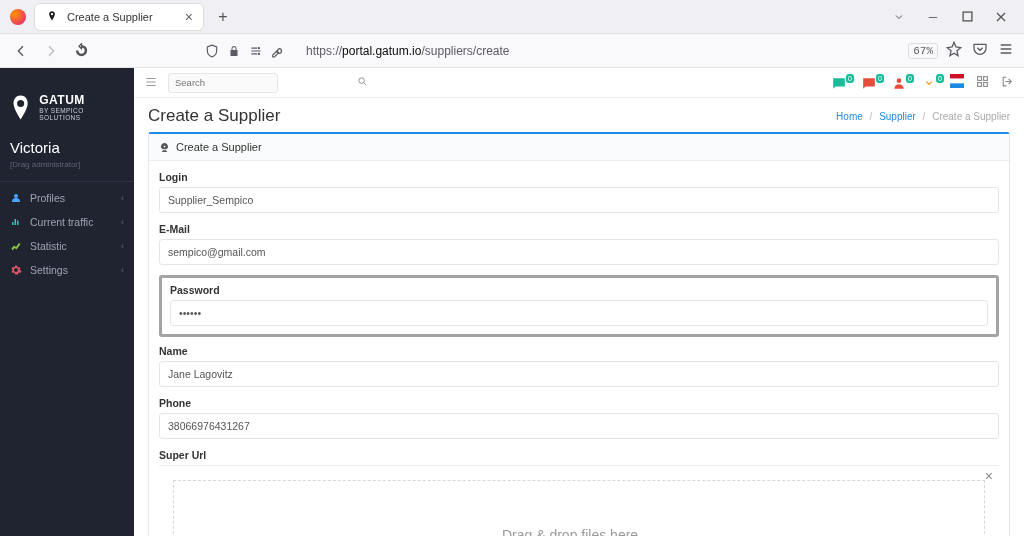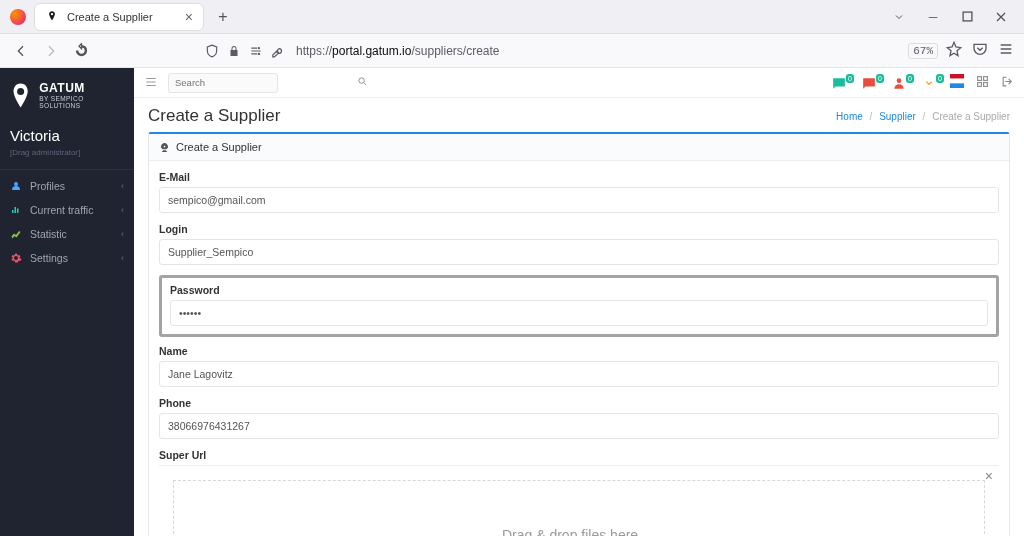--- a/index.html
+++ b/index.html
@@ -12,32 +12,32 @@
   .tab .fav { width: 14px; height: 14px; }
   .tab .title { font-size: 11px; color: #333; flex: 1; }
   .tab-close { font-size: 14px; color: #666; cursor: pointer; }
   .newtab { width: 26px; height: 26px; display: flex; align-items: center; justify-content: center; color: #555; font-size: 16px; margin-left: 6px; }
   .title-spacer { flex: 1; }
   .winbtn { width: 34px; height: 28px; display: flex; align-items: center; justify-content: center; color: #555; }
 
   .browser-toolbar { height: 34px; display: flex; align-items: center; gap: 8px; padding: 0 10px; background: #f9f9fb; border-bottom: 1px solid #e5e5e5; }
   .nav-btn { width: 22px; height: 22px; display: flex; align-items: center; justify-content: center; color: #555; }
   .urlbar-wrap { flex: 1; display: flex; justify-content: center; }
-  .urlbar { display: flex; align-items: center; gap: 10px; width: 74%; }
+  .urlbar { display: flex; align-items: center; gap: 20px; width: 74%; }
   .urlbar .icons { display: flex; align-items: center; gap: 6px; color: #5b5b66; }
   .urlbar .icon { width: 16px; height: 16px; display: flex; align-items: center; justify-content: center; }
   .urltext { font-size: 12px; color: #5b5b66; }
   .urltext b { color: #0c0c0d; font-weight: 500; }
   .zoom { font-size: 11px; color: #5b5b66; border: 1px solid #ddd; border-radius: 3px; padding: 1px 4px; font-family: Liberation Mono, monospace; }
   .tb-right { display: flex; align-items: center; gap: 10px; color: #5b5b66; }
 
   
   .app { display: flex; height: calc(536px - 68px); }
 
-  .sidebar { width: 134px; background: #1f2430; color: #b9bec9; display: flex; flex-direction: column; padding-top: 8px; }
+  .sidebar { width: 134px; background: #1f2430; color: #b9bec9; display: flex; flex-direction: column; padding-top: 20px; }
   .brand { display: flex; align-items: center; gap: 8px; padding: 6px 10px 12px; color: #fff; }
   .brand-logo { width: 22px; height: 26px; }
   .brand-text { line-height: 1; }
   .brand-name { font-size: 12px; font-weight: 700; letter-spacing: .5px; }
   .brand-sub { font-size: 6.5px; letter-spacing: .4px; color: #c8cdd8; margin-top: 2px; }
   .user { padding: 6px 10px 4px; }
   .user-name { color: #fff; font-size: 15px; }
   .user-role { color: #5e657a; font-size: 8px; margin-top: 4px; }
   .sep { border-top: 1px solid #2c3243; margin: 8px 0 4px; }
   .nav { list-style: none; }
@@ -296,27 +296,27 @@
       <div class="panel">
         <div class="panel-head">
           <svg width="11" height="11" viewBox="0 0 24 24">
               <path fill="#555" d="M12 2c4 0 8 4 8 10l-4 4h-8l-4-4c0-6 4-10 8-10zm0 6a2 2 0 100 4 2 2 0 000-4zM9 18l-3 4h12l-3-4z"></path>
             </svg>
           <span>Create a Supplier</span>
         </div>
         <div class="panel-body">
 
           <div class="form-group">
+            <label class="form-label">Login</label>
+            <input class="form-input" type="text" value="Supplier_Sempico" style="">
+          </div>
+
+          <div class="form-group">
             <label class="form-label">E-Mail</label>
             <input class="form-input" type="text" value="sempico@gmail.com" style="">
-          </div>
-
-          <div class="form-group">
-            <label class="form-label">Login</label>
-            <input class="form-input" type="text" value="Supplier_Sempico" style="">
           </div>
 
           <div class="highlight">
             <div class="form-group" style="margin-bottom:0">
               <label class="form-label">Password</label>
               <input class="form-input" type="text" value="••••••" style="">
             </div>
           </div>
 
           <div class="form-group">

